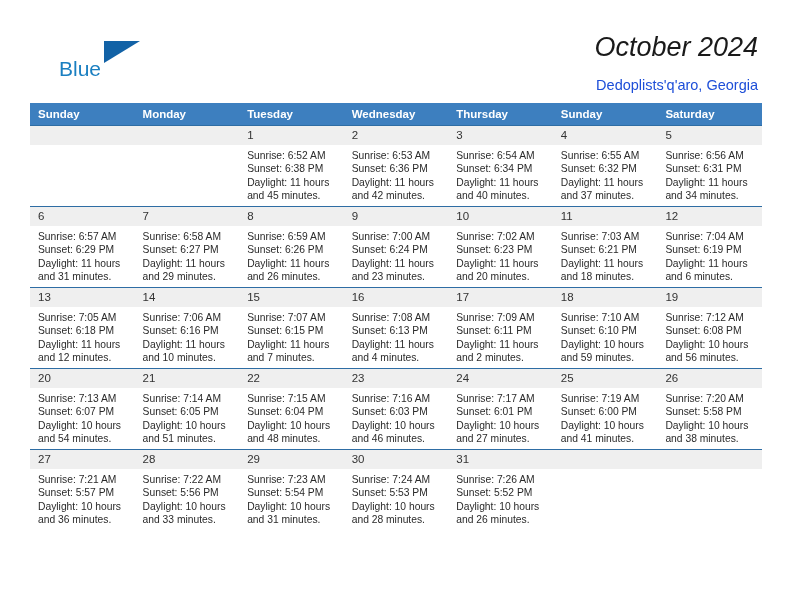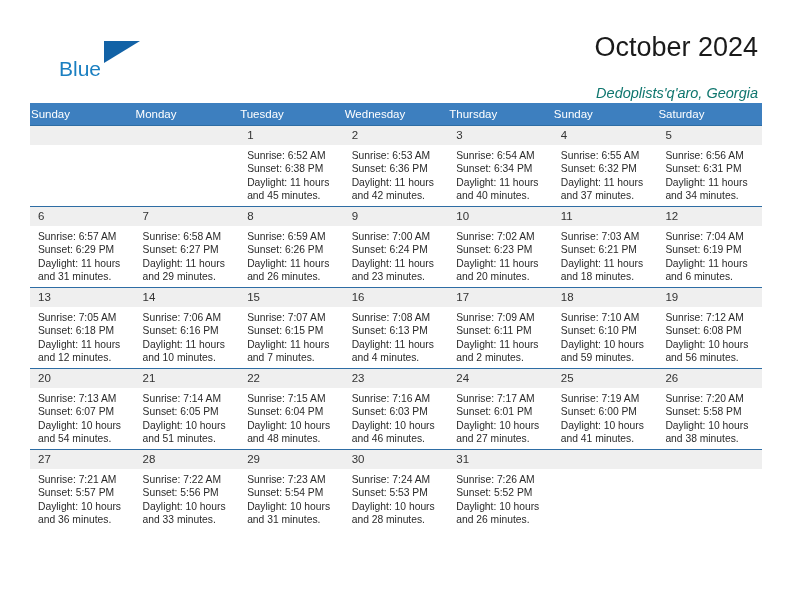--- a/index.html
+++ b/index.html
@@ -62,46 +62,46 @@
     position: absolute;
     right: 34px;
     top: 30px;
     text-align: right;
   }
   .cal-title {
     font-size: 27px;
     color: #1a1a1a;
     line-height: 34px;
     white-space: nowrap;
+    font-style: italic;
   }
   .cal-subtitle {
     font-size: 14.5px;
-    color: #0f766e;
+    color: #1d4ed8;
     line-height: 22px;
-    margin-top: 18px;
+    margin-top: 10px;
     white-space: nowrap;
-    font-style: italic;
   }
 
   
   .calendar {
     position: absolute;
     left: 30px;
     top: 103px;
     width: 732px;
     border-collapse: collapse;
     table-layout: fixed;
   }
   .calendar th {
     background: #3d7fbf;
     color: #ffffff;
     font-size: 11.5px;
-    font-weight: normal;
+    font-weight: bold;
     text-align: left;
-    padding: 5px 0 5px 1px;
+    padding: 5px 0 5px 8px;
     height: 11px;
     border: none;
     margin-left: 28px;
   }
   .calendar td {
     width: 104.5px;
     height: 80px;
     vertical-align: top;
     padding: 0;
     border-top: 1px solid #2e6da4;

